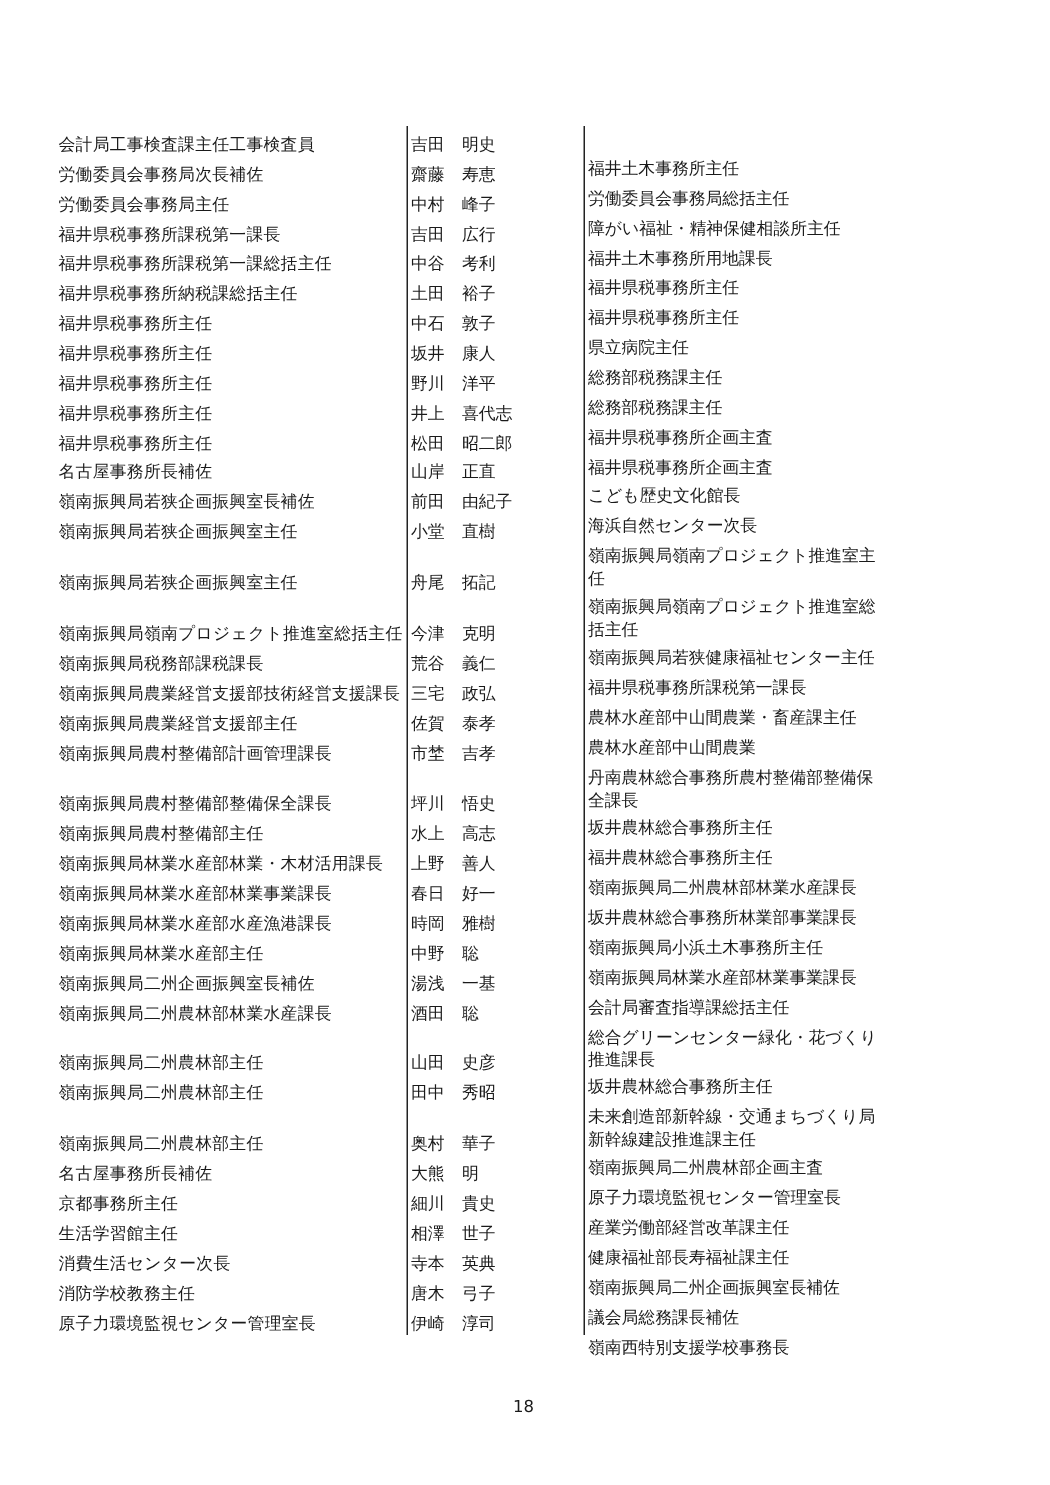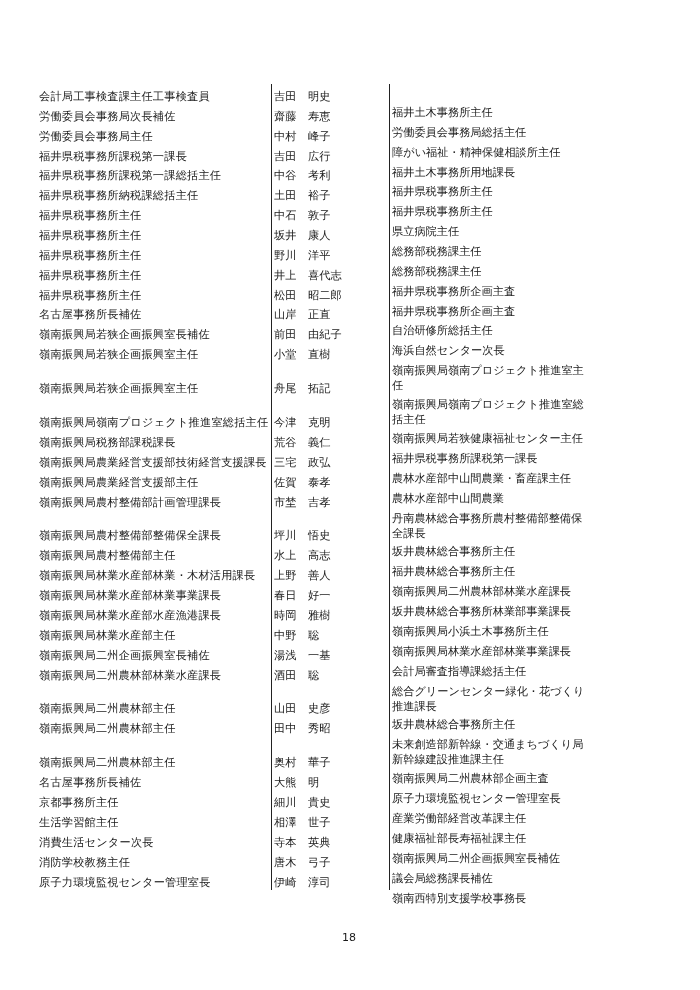--- a/index.html
+++ b/index.html
@@ -73,21 +73,21 @@
         <span class="c3">福井県税事務所企画主査</span>
       </div>
       <div class="row" style="top: 288px;">
         <span class="c1">福井県税事務所主任</span>
         <span class="c2"><span class="sur">松田</span><span>昭二郎</span></span>
         <span class="c3">福井県税事務所企画主査</span>
       </div>
       <div class="row" style="top: 307px;">
         <span class="c1">名古屋事務所長補佐</span>
         <span class="c2"><span class="sur">山岸</span><span>正直</span></span>
-        <span class="c3">自治研修所総括主任</span>
+        <span class="c3">こども歴史文化館長</span>
       </div>
       <div class="row" style="top: 327px;">
         <span class="c1">嶺南振興局若狭企画振興室長補佐</span>
         <span class="c2"><span class="sur">前田</span><span>由紀子</span></span>
         <span class="c3">海浜自然センター次長</span>
       </div>
       <div class="row" style="top: 347px;">
         <span class="c1">嶺南振興局若狭企画振興室主任</span>
         <span class="c2"><span class="sur">小堂</span><span>直樹</span></span>
         <span class="c3">嶺南振興局嶺南プロジェクト推進室主任</span>

